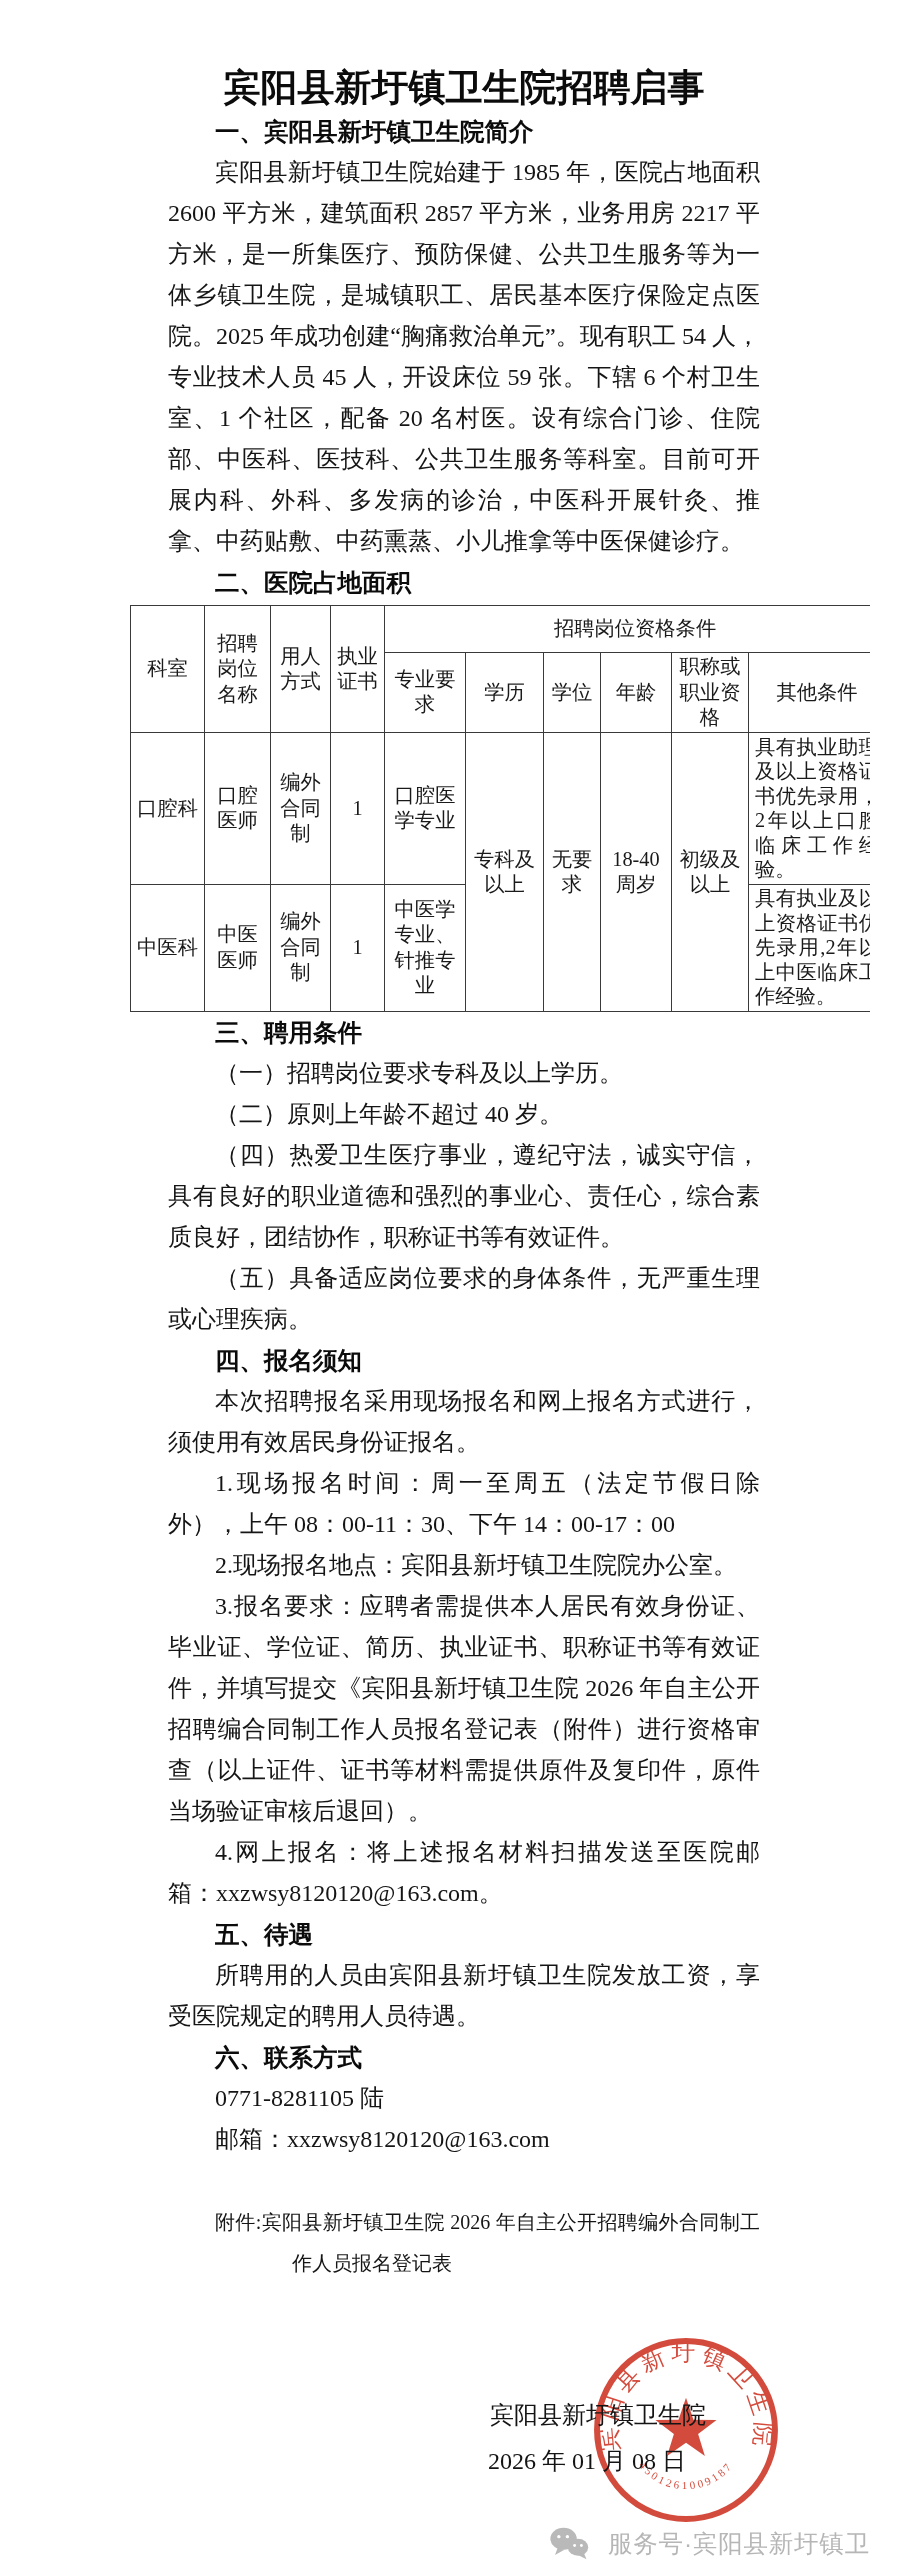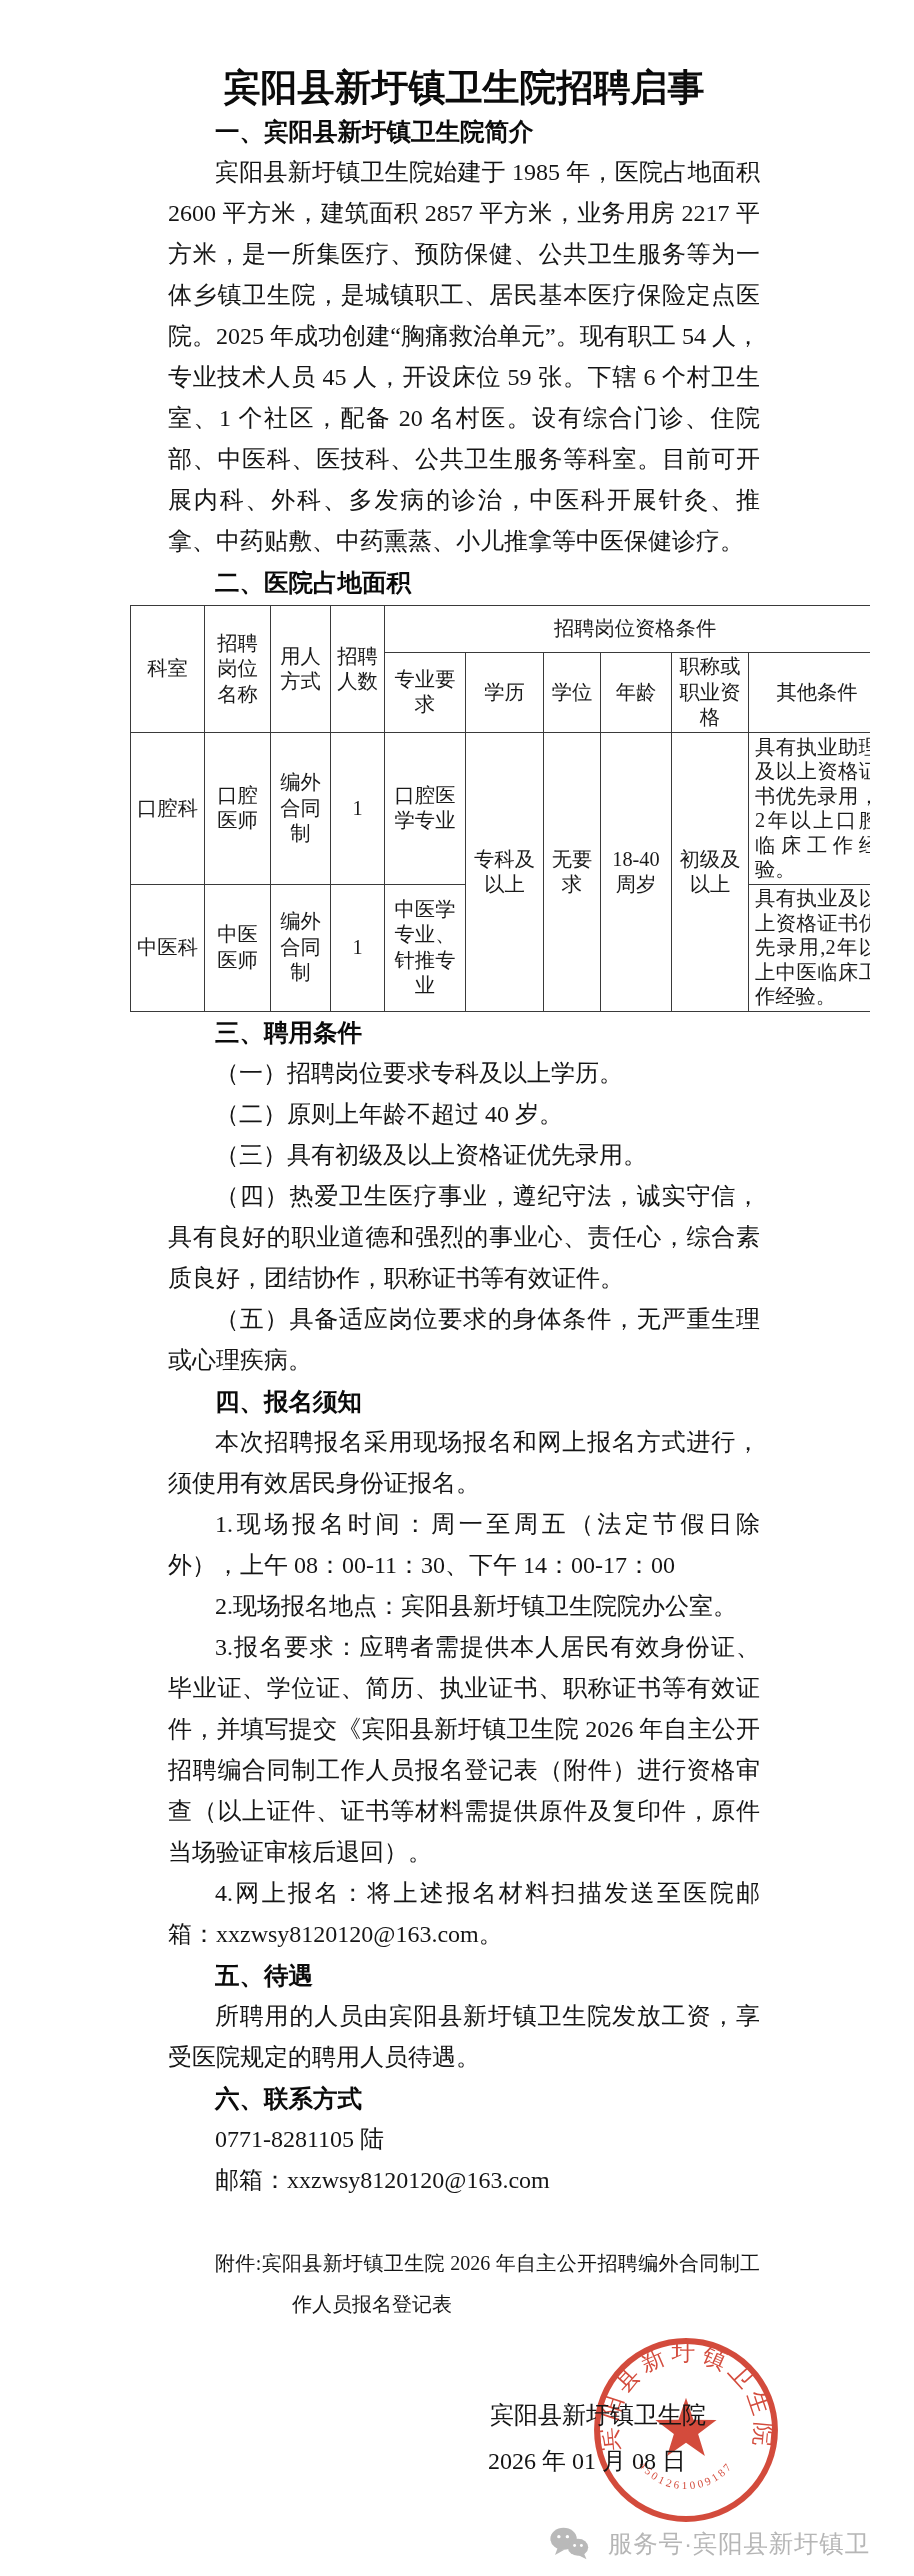--- a/index.html
+++ b/index.html
@@ -159,21 +159,21 @@
           <col style="width:57px">
           <col style="width:71px">
         <col style="width:77px">
           <col style="width:137px">
       </colgroup>
       <tbody>
         <tr class="hrow1">
           <th rowspan="2">科室</th>
           <th rowspan="2">招聘岗位名称</th>
           <th rowspan="2">用人方式</th>
-          <th rowspan="2">招聘人数</th>
+          <th rowspan="2">执业证书</th>
           <th colspan="6">招聘岗位资格条件</th>
         </tr>
         <tr class="hrow2">
           <th>专业要求</th>
           <th>学历</th>
           <th>学位</th>
           <th>年龄</th>
           <th>职称或职业资格</th>
           <th>其他条件</th>
         </tr>
@@ -196,21 +196,20 @@
           <td>1</td>
           <td>中医学专业、针推专业</td>
           <td class="other">具有执业及以上资格证书优先录用,2年以上中医临床工作经验。</td>
         </tr>
       </tbody>
     </table>
 
     <h2 class="sec mt-16">三、聘用条件</h2>
     <p class="body indent">（一）招聘岗位要求专科及以上学历。</p>
     <p class="body indent">（二）原则上年龄不超过 40 岁。</p>
-    <p class="body indent">（三）具有初级及以上资格证优先录用。</p>
     <p class="body indent">（四）热爱卫生医疗事业，遵纪守法，诚实守信，具有良好的职业道德和强烈的事业心、责任心，综合素质良好，团结协作，职称证书等有效证件。</p>
     <p class="body indent">（五）具备适应岗位要求的身体条件，无严重生理或心理疾病。</p>
 
     <h2 class="sec mt-19">四、报名须知</h2>
     <p class="body indent">本次招聘报名采用现场报名和网上报名方式进行，须使用有效居民身份证报名。</p>
     <p class="body indent mt-4">1.现场报名时间：周一至周五（法定节假日除外），上午 08：00-11：30、下午 14：00-17：00</p>
     <p class="body indent mt-9">2.现场报名地点：宾阳县新圩镇卫生院院办公室。</p>
     <p class="body indent mt-2">3.报名要求：应聘者需提供本人居民有效身份证、毕业证、学位证、简历、执业证书、职称证书等有效证件，并填写提交《宾阳县新圩镇卫生院 2026 年自主公开招聘编合同制工作人员报名登记表（附件）进行资格审查（以上证件、证书等材料需提供原件及复印件，原件当场验证审核后退回）。</p>
     <p class="body indent mt-15">4.网上报名：将上述报名材料扫描发送至医院邮箱：xxzwsy8120120@163.com。</p>
 

